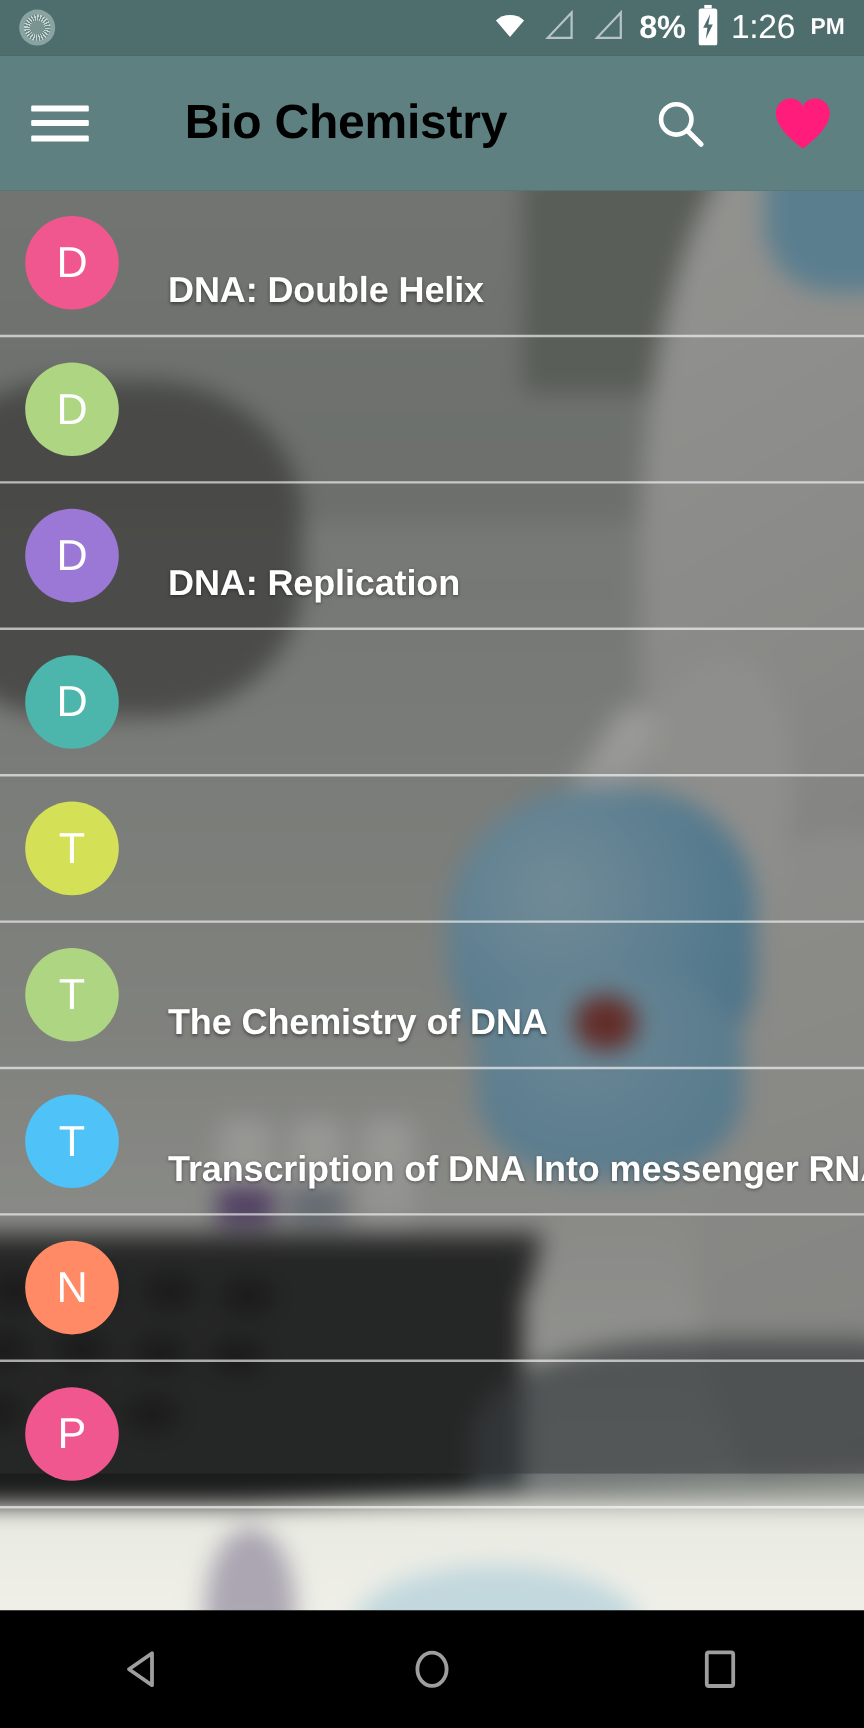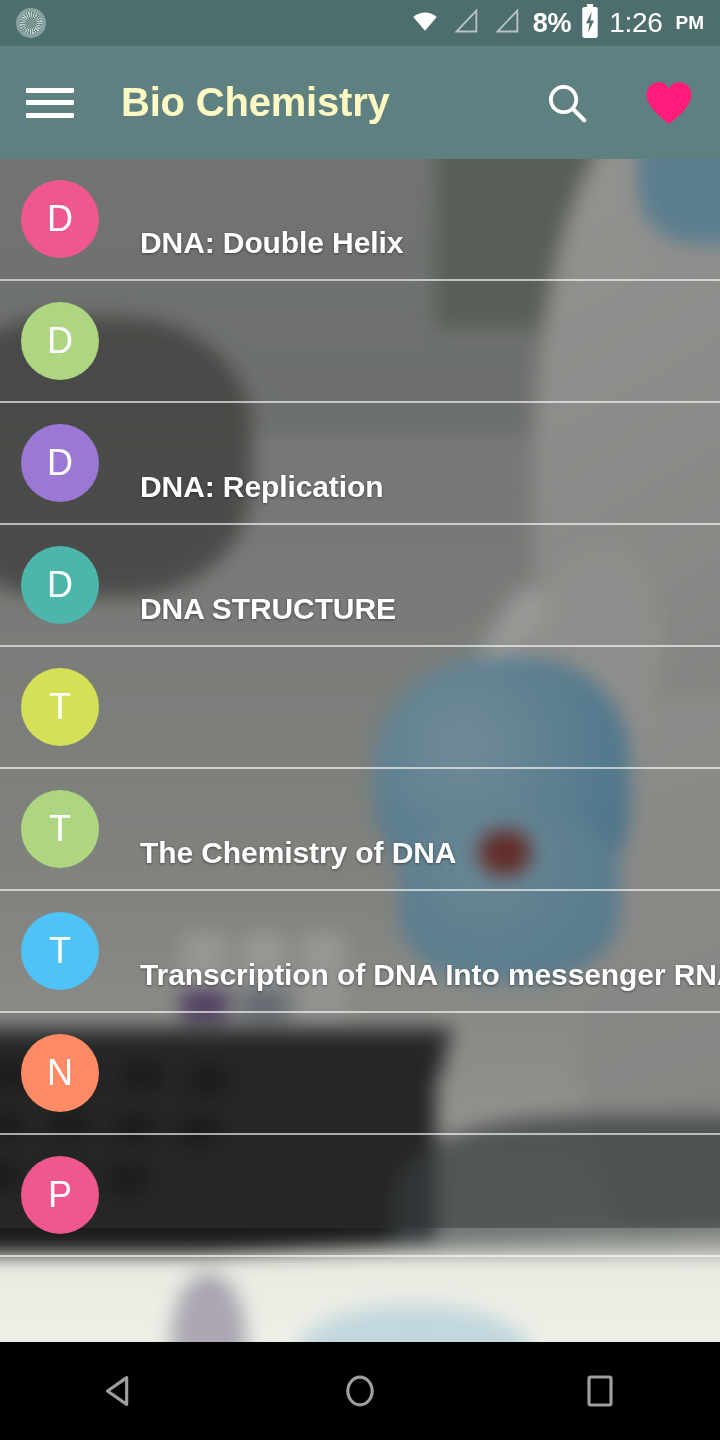--- a/index.html
+++ b/index.html
@@ -103,24 +103,24 @@
     cursor: pointer;
     flex: 0 0 auto;
   }
   #hamburger-btn span {
     display: block;
     height: 5px;
     background: #FFFFFF;
     border-radius: 1px;
   }
   #app-title {
-    color: #fef9c3;
+    color: #000000;
     font-size: 40px;
     font-weight: bold;
-    margin-left: 47px;
+    margin-left: 80px;
     letter-spacing: -.2px;
     white-space: nowrap;
     text-align: right;
   }
   .appbar-actions {
     margin-left: auto;
     display: flex;
     align-items: center;
     gap: 52px;
   }
@@ -456,21 +456,20 @@
         <div class="list-item">
           <div class="avatar" style="background: rgb(155, 120, 214);">
             <span>D</span>
           </div>
           <div class="item-title">DNA: Replication</div>
         </div>
         <div class="list-item">
           <div class="avatar" style="background: rgb(77, 182, 172);">
             <span>D</span>
           </div>
-          <div class="item-title">DNA STRUCTURE</div>
         </div>
         <div class="list-item">
           <div class="avatar" style="background: rgb(212, 225, 87);">
             <span>T</span>
           </div>
         </div>
         <div class="list-item">
           <div class="avatar" style="background: rgb(174, 213, 129);">
             <span>T</span>
           </div>

